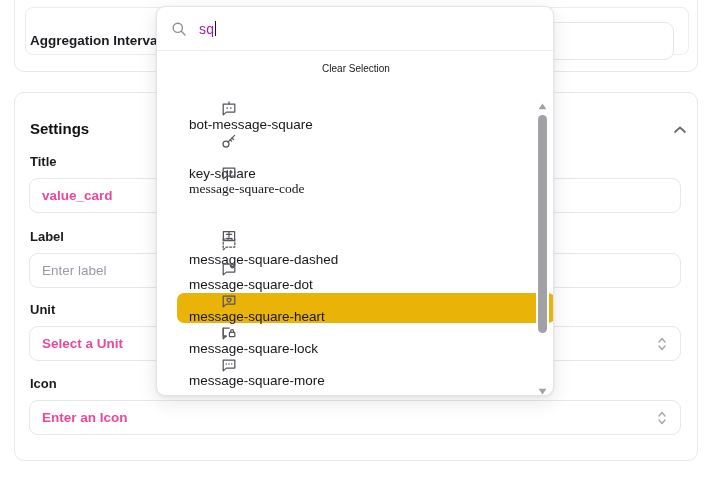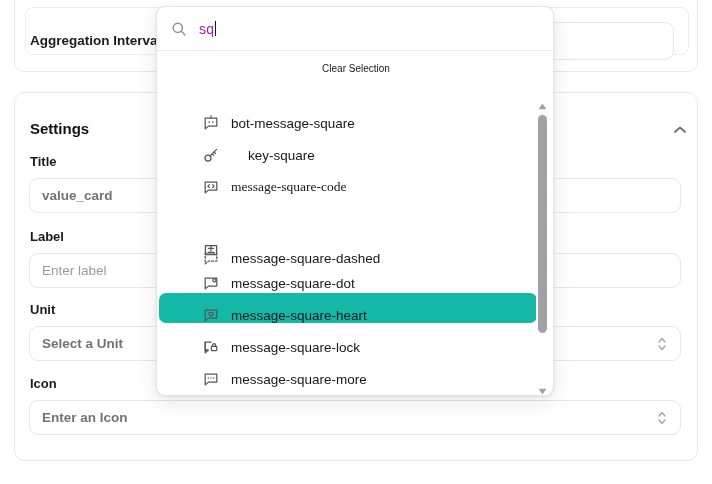--- a/index.html
+++ b/index.html
@@ -60,21 +60,21 @@
   }
   .field-box {
     position: absolute; left: 29px; width: 652px; height: 35px;
     border: 1px solid #e7e7ea; border-radius: 9px; background: #fff;
   }
   .field-box .ftext {
     position: absolute; left: 12px; top: 9px;
     font-size: 13.5px; color: #15151a; white-space: nowrap;
   }
   .field-box .ftext.placeholder { color: #9a9aa6; font-weight: normal; }
-  .field-box .ftext.strong { font-weight: bold; color:#737373; }
+  .field-box .ftext.strong { font-weight: bold; color:#ec4899; }
   .updown {
     position: absolute; right: 12px; top: 8px; width: 12px; height: 18px;
   }
 
   #lbl-title { top: 154px; }
   #box-title { top: 178px; }
   #lbl-label { top: 229px; }
   #box-label { top: 253px; }
   #lbl-unit  { top: 302px; }
   #box-unit  { top: 326px; }
@@ -107,24 +107,24 @@
 
   #clear-selection {
     position: absolute; left: 0; top: 56px; width: 398px;
     text-align: center; font-size: 10px; color: #17171c;
   }
 
   #option-list {
     position: absolute; left: 0; top: 94px; width: 398px; height: 256px;
   }
   .option {
-    position: absolute; left: 2px; width: 378px; height: 30px;
-    display: flex; align-items: flex-end; border-radius: 7px;
-  }
-  .option.selected { background: #14b8a6; }
+    position: absolute; left: 20px; width: 378px; height: 30px;
+    display: flex; align-items: flex-start; border-radius: 7px; flex-direction: column;
+  }
+  .option.selected { background: #eab308; }
   .option .oicon {
     width: 16px; height: 16px; margin-left: 44px; flex: 0 0 auto;
     display: flex; align-items: center; justify-content: center;
   }
   .option .olabel {
     margin-left: 12px; font-size: 13.5px; color: #17171c; white-space: nowrap;
   }
 
   
   #sb-track {

